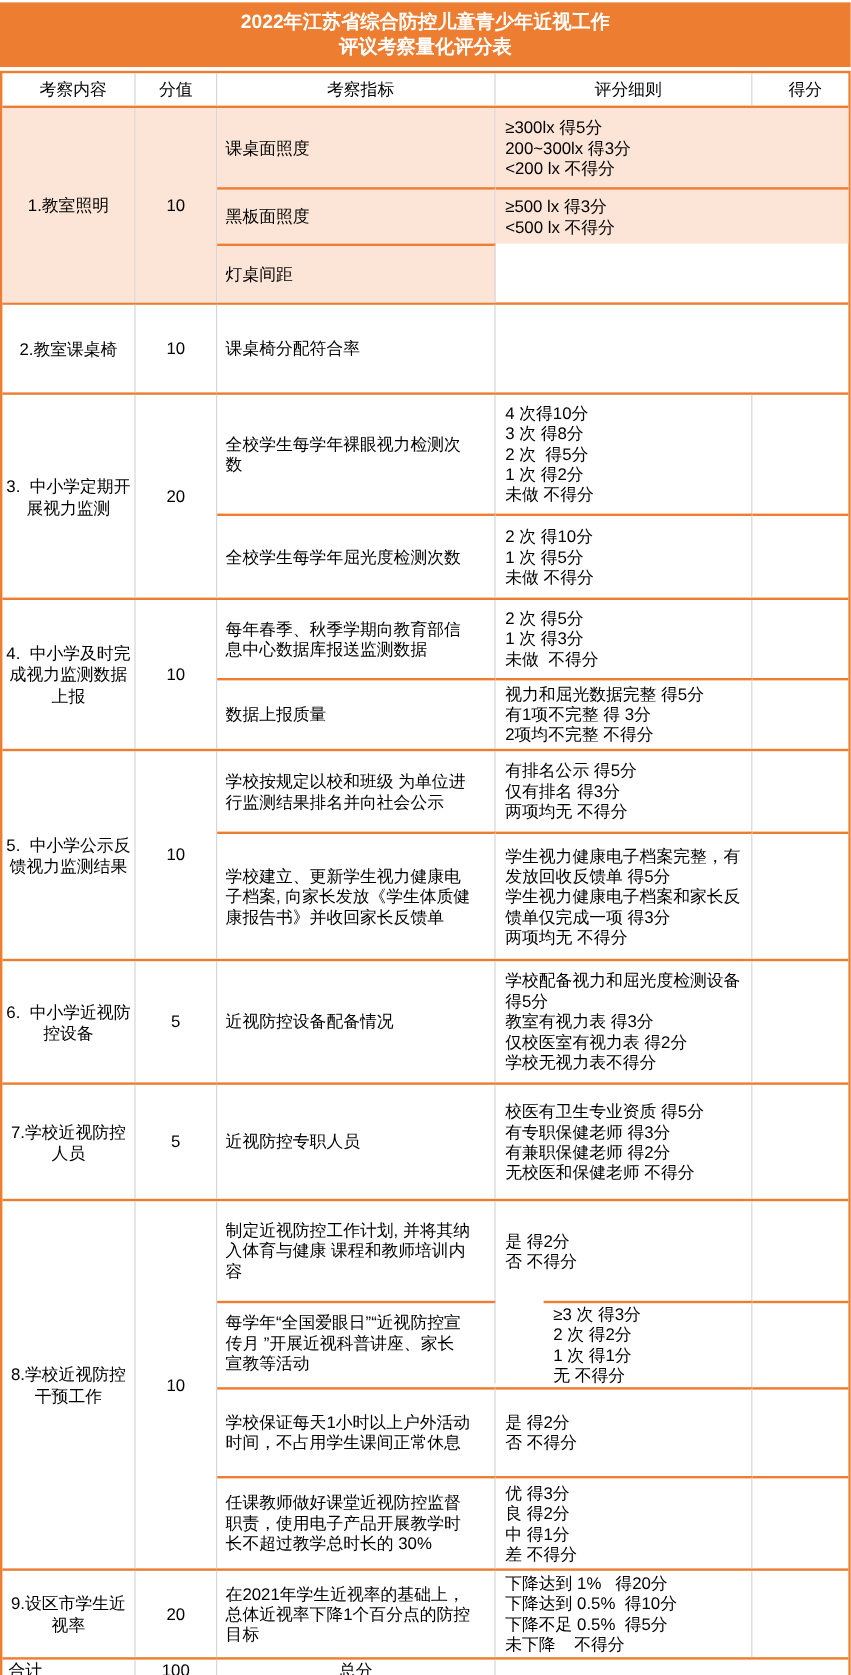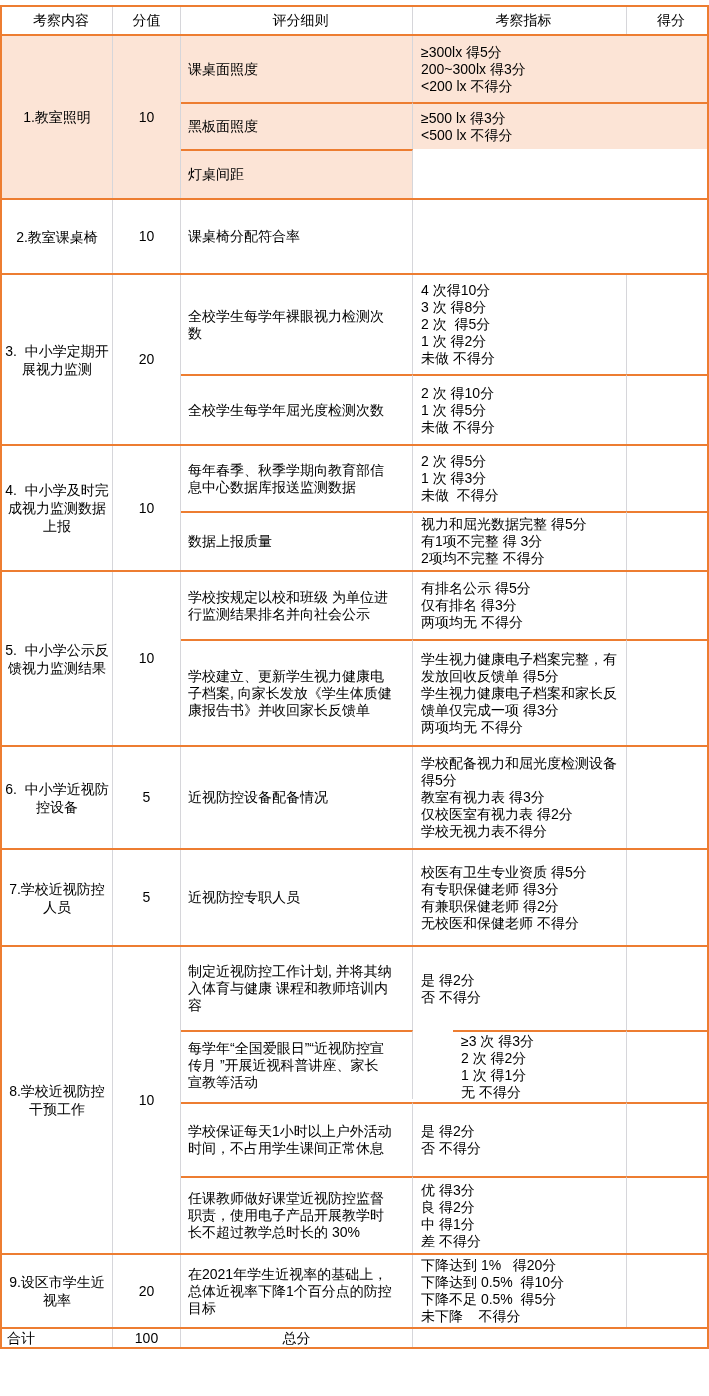--- a/index.html
+++ b/index.html
@@ -99,30 +99,34 @@
   .footer-row .cell{border-right:1px solid var(--gray);}
   .footer-row .cell:last-child{border-right:none;}
   .footer-label{padding-left:5px;justify-content:center;}
   .footer-center{align-items:center;text-align:center;}
 </style>
 </head>
 <body>
 
 <div class="page">
 
+  <div class="title-block">
+    <span>2022年江苏省综合防控儿童青少年近视工作</span>
+    <span>评议考察量化评分表</span>
+  </div>
 
   <div class="gap"></div>
 
   <div class="tbl">
 
     <div class="header-row">
       <div class="cell">考察内容</div>
       <div class="cell center">分值</div>
+      <div class="cell">考察指标</div>
       <div class="cell">评分细则</div>
-      <div class="cell">考察指标</div>
       <div class="cell">得分</div>
     </div>
 
     <div id="sections">
         <div class="section peach">
           <div class="cell content-cell" style="grid-row: 1 / span 3;">1.教室照明</div>
           <div class="cell value-cell" style="grid-row: 1 / span 3;">10</div>
           <div class="cell ind-cell" style="grid-row: 1; height: 66px;">课桌面照度</div>
           <div class="cell rules-cell span2" style="grid-row: 1;">≥300lx 得5分
 200~300lx 得3分

